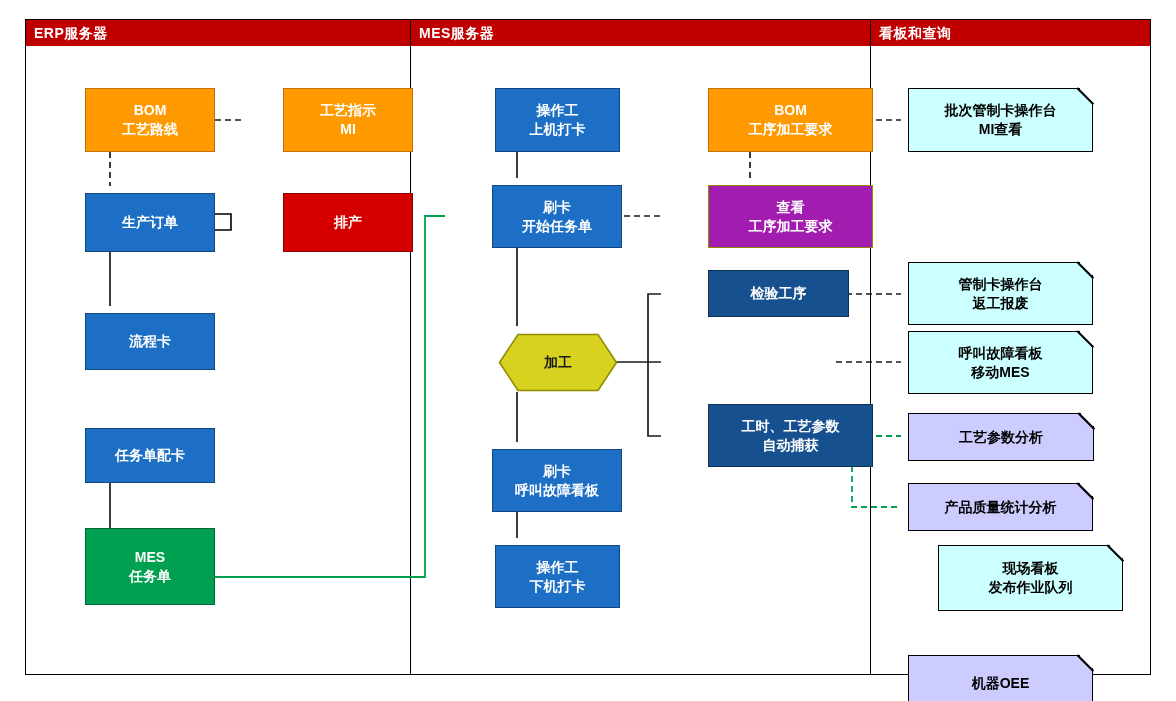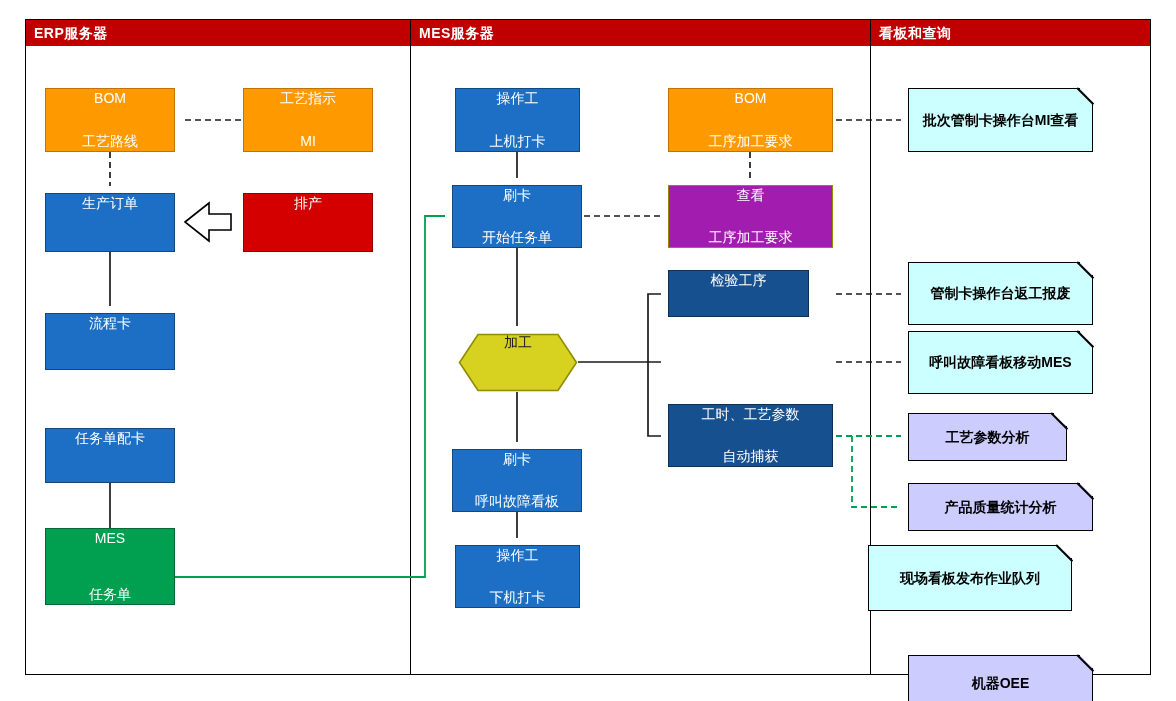--- a/index.html
+++ b/index.html
@@ -6,37 +6,37 @@
   html,body { background:#ffffff; }
   body { font-family: "Liberation Sans", "DejaVu Sans", sans-serif; }
   .canvas { position:relative; width:1176px; height:701px; background:#fff; overflow:hidden; }
 
   
   .lane { position:absolute; top:19px; height:656px; border:1.5px solid #000; background:#fff; }
   .lane-header { height:26px; background:#C00000; color:#fff; font-weight:bold; font-size:14px;
                  line-height:26px; padding-left:8px; letter-spacing:0.5px; }
 
   
-  .node { position:absolute; display:flex; flex-direction:column; align-items:center; justify-content:space-between;
-          text-align:center; font-weight:normal; font-size:14px; line-height:19px; color:#fff;
-          border:1.6px solid transparent; z-index:3; }
+  .node { position:absolute; display:flex; flex-direction:column; align-items:center; justify-content:center;
+          text-align:center; font-weight:bold; font-size:14px; line-height:19px; color:#fff;
+          border:1.6px solid transparent; z-index:3;margin-left:40px; }
   .node span { display:block; }
   .orange   { background:#FF9900; border-color:#BF7300; }
   .blue     { background:#1C6FC4; border-color:#11487F; }
   .darkblue { background:#17508F; border-color:#0D3055; }
   .red      { background:#D40000; border-color:#8B0000; }
   .green    { background:#00A050; border-color:#006838; }
   .olive    { background:#a21caf; border-color:#8F8C00; }
 
   
   .hex { background:transparent; border:none; color:#1a1a1a; }
   .hex .shape-bg { position:absolute; inset:0; z-index:-1; }
 
   
-  .note { position:absolute; display:flex; align-items:center; justify-content:center;
+  .note { position:absolute; display:flex; flex-direction:column; align-items:center; justify-content:center;
           text-align:center; font-weight:bold; font-size:14px; line-height:19px; color:#000;
           border:1.6px solid #000; z-index:3; }
   .note span { display:block; }
   .note::before { content:""; position:absolute; top:-1.6px; right:-1.6px; width:16px; height:16px;
                   background:linear-gradient(to bottom left, #ffffff 50%, transparent 50%); }
   .note::after  { content:""; position:absolute; top:5.6px; right:-4.4px; width:22.6px; height:1.6px;
                   background:#000; transform:rotate(45deg); }
   .cyan   { background:#CCFFFF; }
   .purple { background:#CCCCFF; }
 
@@ -167,27 +167,27 @@
     <span>MI查看</span>
   </div>
   <div class="note cyan" style="left:908px;top:262px;width:185px;height:63px">
     <span>管制卡操作台</span>
     <span>返工报废</span>
   </div>
   <div class="note cyan" style="left:908px;top:331px;width:185px;height:63px">
     <span>呼叫故障看板</span>
     <span>移动MES</span>
   </div>
-  <div class="note purple" style="left:908px;top:413px;width:159px;height:48px">
+  <div class="note purple" style="left:908px;top:413px;width:186px;height:48px">
     <span>工艺参数分析</span>
   </div>
   <div class="note purple" style="left:908px;top:483px;width:185px;height:48px">
     <span>产品质量统计分析</span>
   </div>
-  <div class="note cyan" style="left:868px;top:545px;width:204px;height:66px">
+  <div class="note cyan" style="left:938px;top:545px;width:185px;height:66px">
     <span>现场看板</span>
     <span>发布作业队列</span>
   </div>
   <div class="note purple" style="left:908px;top:655px;width:185px;height:56px">
     <span>机器OEE</span>
   </div>
 
 </div>
 
 </body></html>

